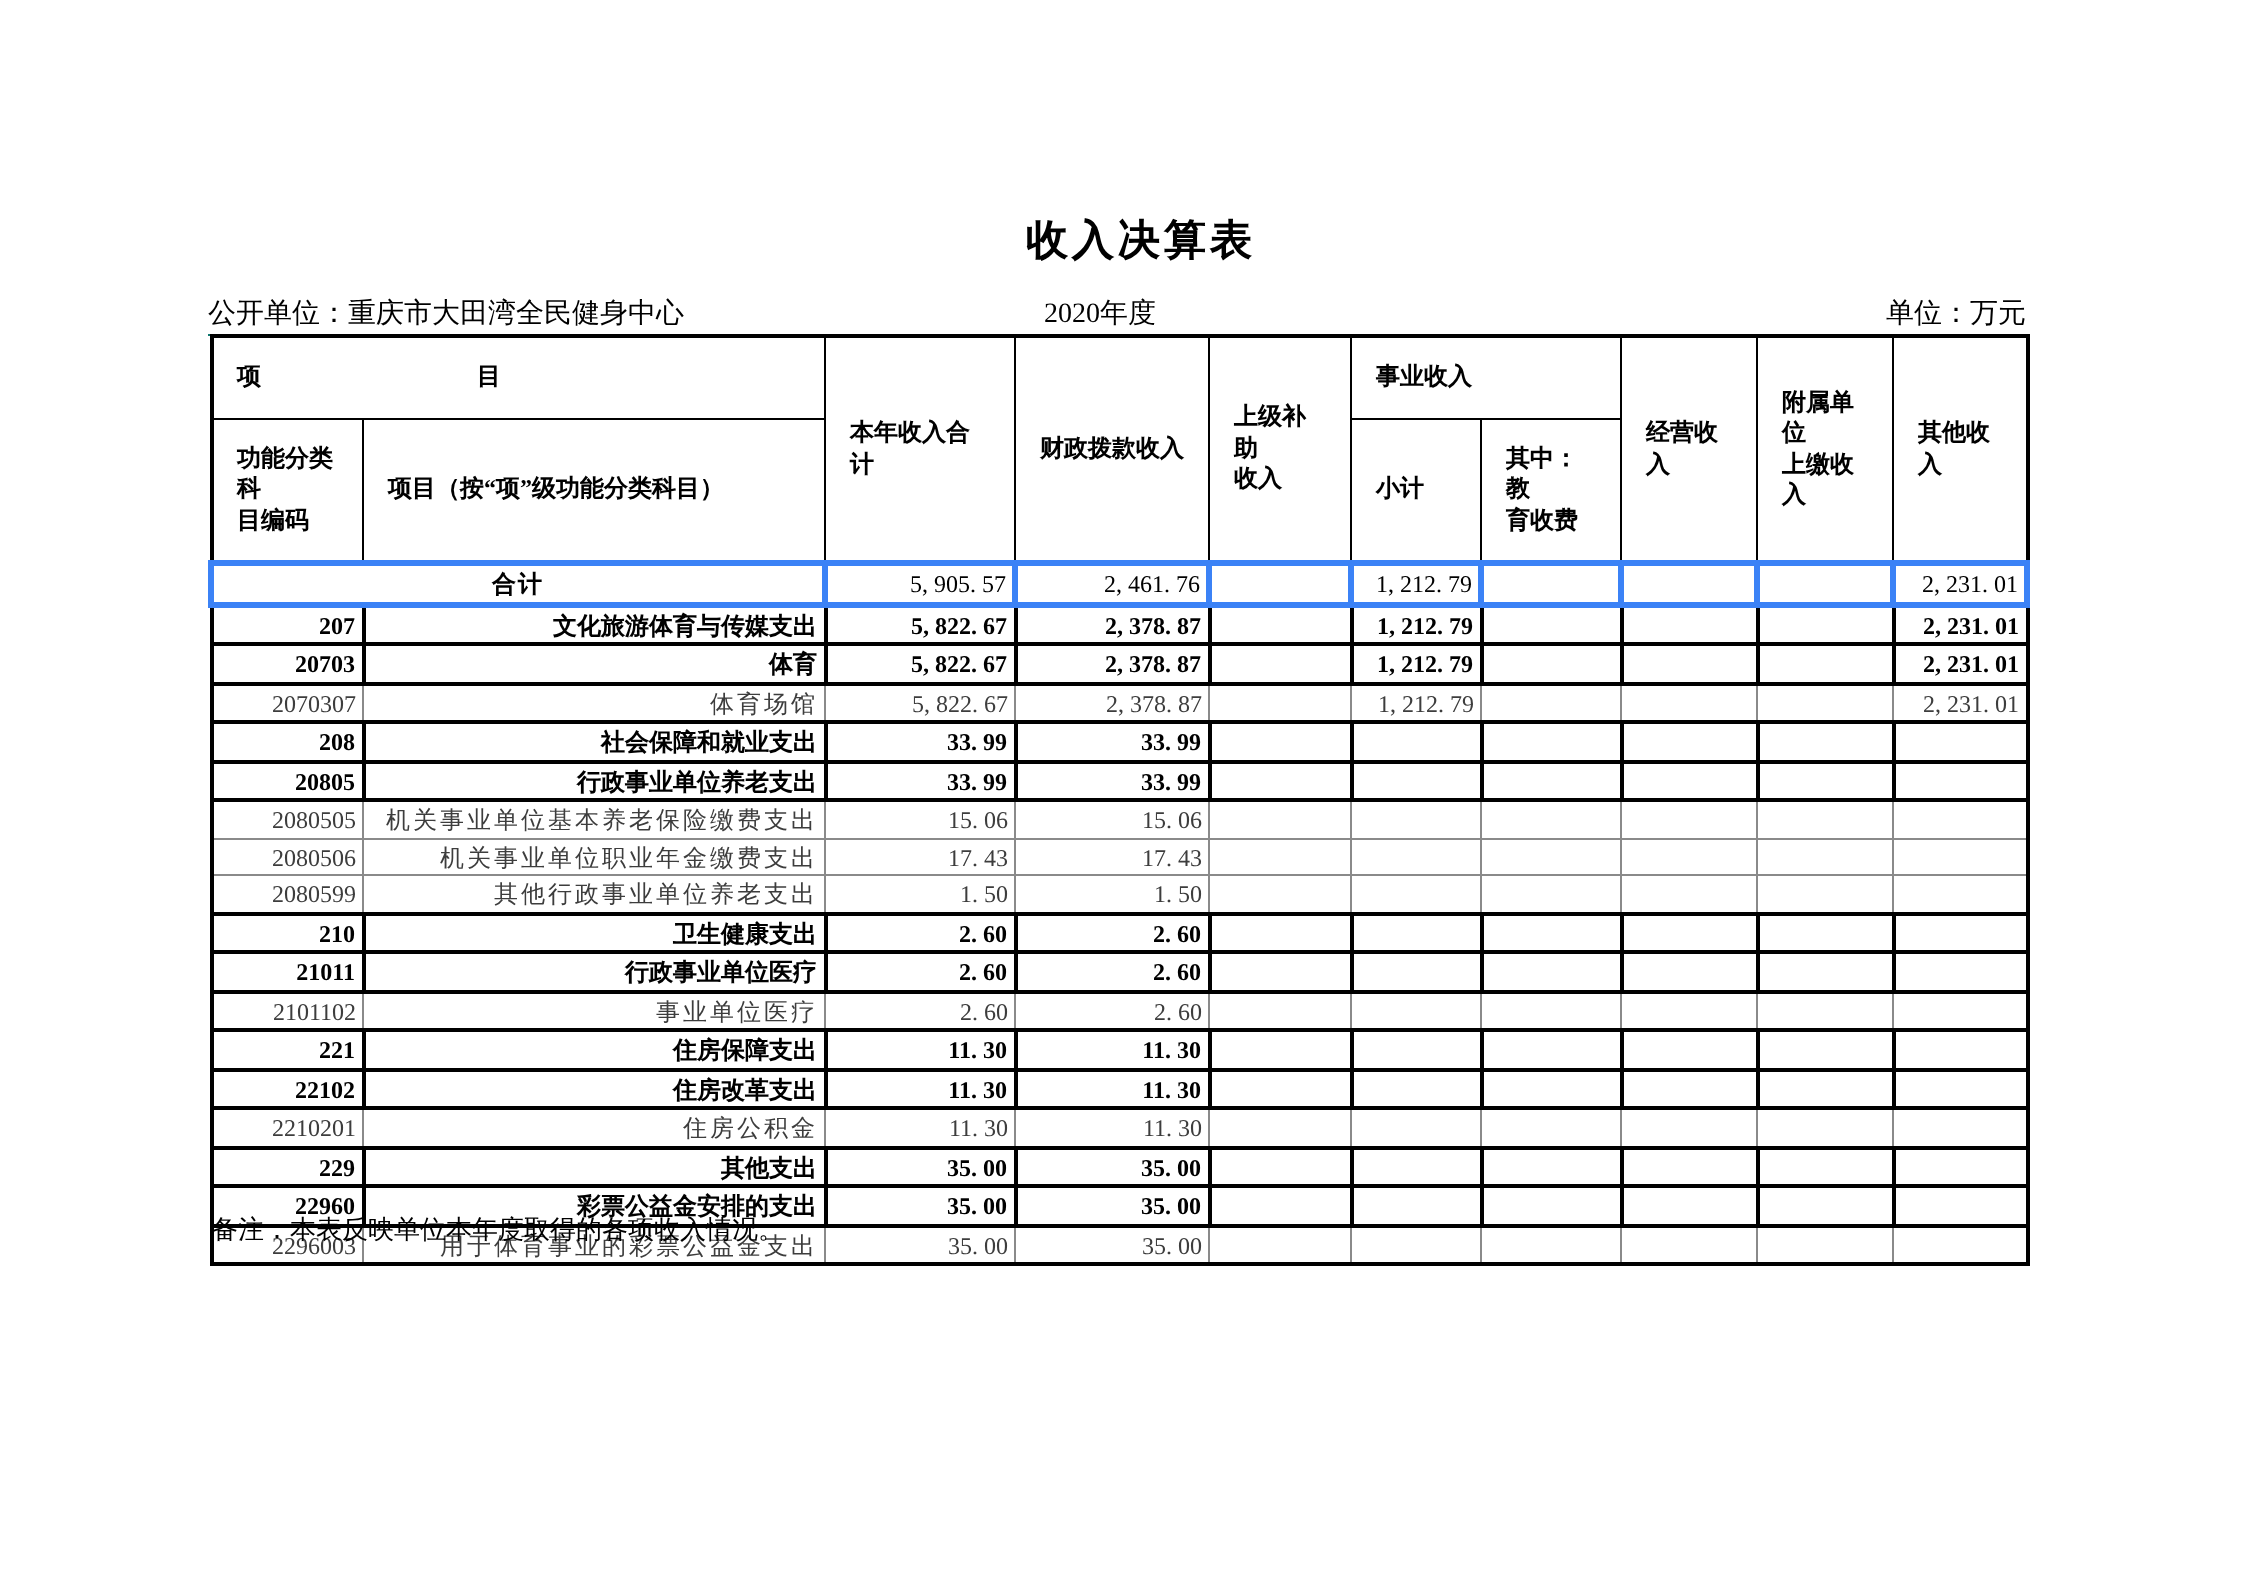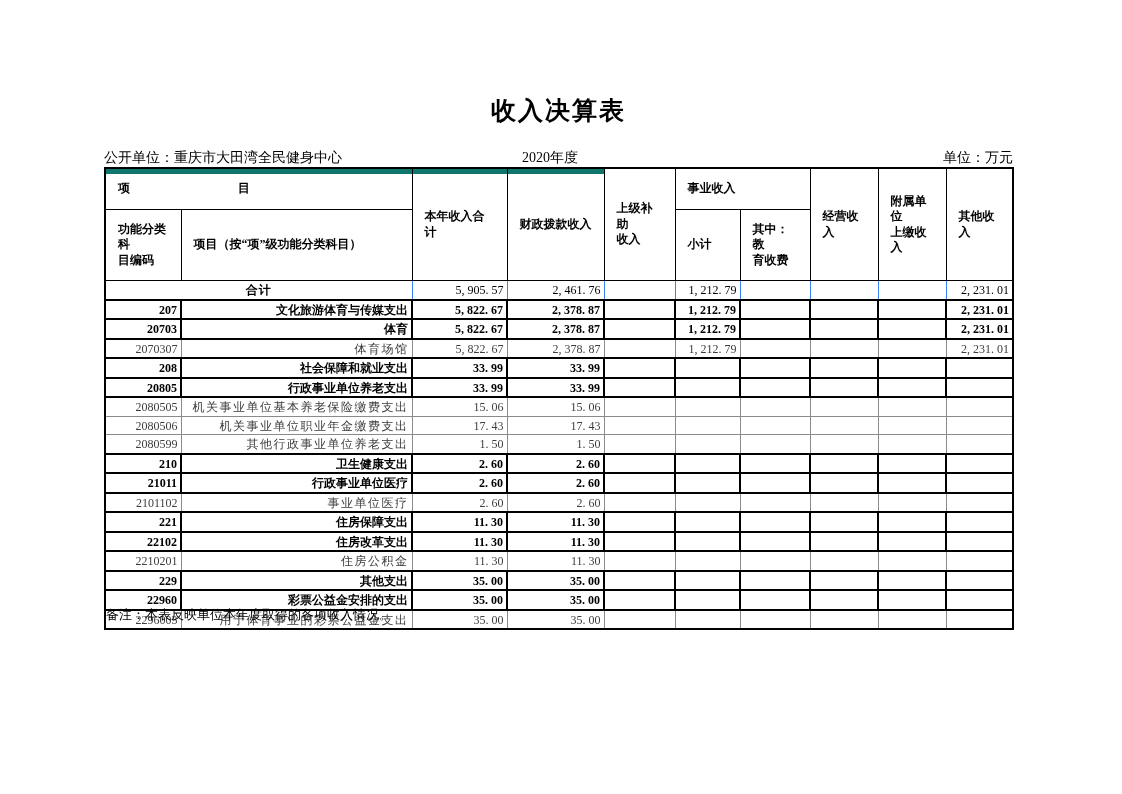--- a/index.html
+++ b/index.html
@@ -1,36 +1,36 @@
 <!DOCTYPE html>
 <html><head>
 <meta charset="utf-8">
 <style>
   html,body{margin:0;padding:0;background:#fff;}
   .page{position:relative;width:1122px;height:794px;background:#ffffff;
         font-family:"Liberation Serif","DejaVu Serif",serif;color:#000;overflow:hidden;}
-  .title{position:absolute;top:94px;left:104px;width:909px;margin:0;text-align:center;
-         font-family:"Liberation Sans","DejaVu Sans",sans-serif;font-size:25px;font-weight:bold;letter-spacing:2px;}
+  .title{position:absolute;top:94px;left:104px;width:909px;margin:12px;text-align:center;
+         font-family:"Liberation Sans","DejaVu Sans",sans-serif;font-size:21px;font-weight:bold;letter-spacing:2px;}
   .table-code{position:absolute;top:134px;left:104px;width:909px;text-align:right;font-size:14px;}
   .meta-row{position:absolute;top:149px;left:104px;width:909px;display:flex;font-size:14px;line-height:18px;}
-  .meta-left{width:500px;display:flex;justify-content:space-between;border-bottom:7px solid #0f766e;
+  .meta-left{width:500px;display:flex;justify-content:space-between;border-bottom:1px solid #0f766e;
              padding-right:26px;box-sizing:border-box;}
   .meta-unit{flex:1;text-align:right;}
   table.income{position:absolute;top:167px;left:104px;width:909px;border-collapse:collapse;
                table-layout:fixed;border:2px solid #000;font-size:12px;}
   table.income th{border:1.5px solid #000;font-weight:bold;white-space:pre-line;padding:12px;
                   text-align:left;vertical-align:middle;font-size:12px;line-height:1.3;}
   .th-project{white-space:pre;}
   thead tr.h1{height:32px;}
   thead tr.h2{height:40px;}
   table.income td{border:1px solid #767676;height:17.5px;padding:0 3px;vertical-align:middle;
                   overflow:hidden;white-space:nowrap;line-height:1;}
   td.num{text-align:right;}
   td.code-cell,td.name-cell{text-align:right;}
-  tr.total td{border:1px solid #3b82f6;}
+  tr.total td{border:3px solid #3b82f6;}
   tr.total .name-cell{text-align:center;font-weight:bold;letter-spacing:1px;}
   tr.bold td{border:2px solid #000;font-weight:bold;}
   tr.detail td{color:#3d3d3d;border:1px solid #8a8a8a;}
   tr.detail .name-cell{letter-spacing:1.5px;}
   .note{position:absolute;top:606px;left:106px;font-size:13px;}
 </style>
 </head>
 <body>
 
 <div class="page">

